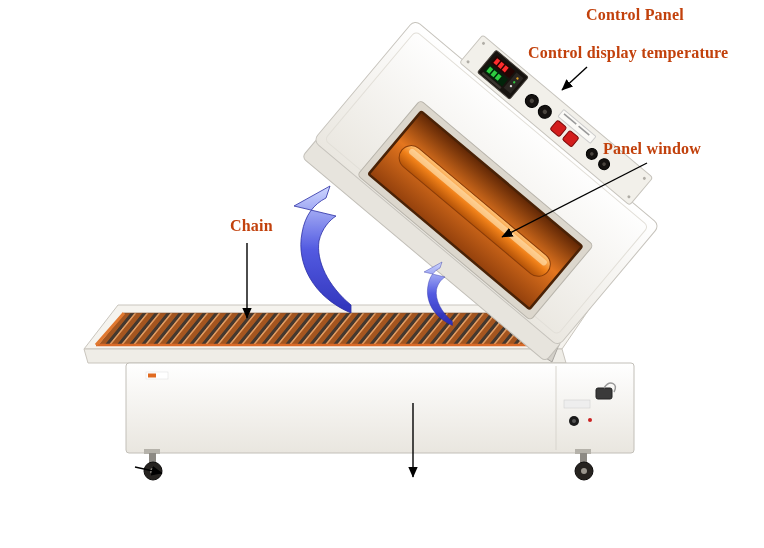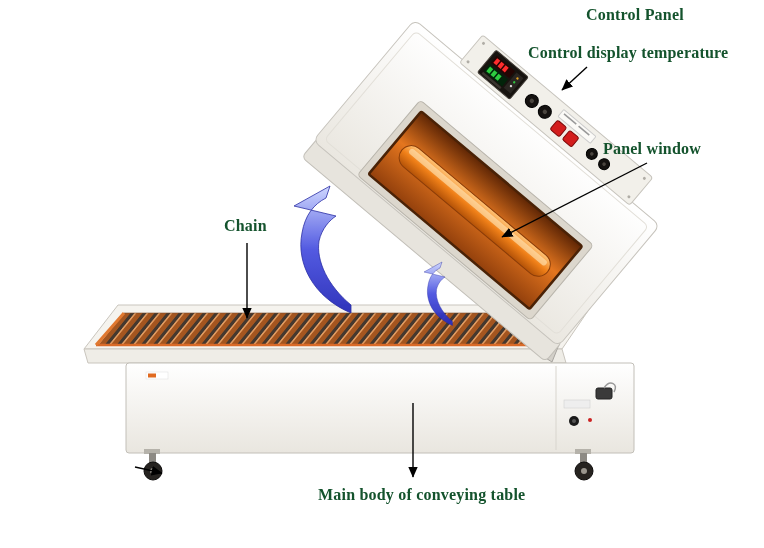--- a/index.html
+++ b/index.html
@@ -8,21 +8,21 @@
     width:764px;height:548px;
     background:#ffffff;
     overflow:hidden;
     font-family:"Liberation Serif", serif;
   }
   .stage svg{position:absolute;left:0;top:0;}
   .label{
     position:absolute;
     font-weight:700;
     font-size:16px;
-    color:#14532d;
+    color:#c2410c;
     white-space:nowrap;
     letter-spacing:0.2px;
     font-family:"Liberation Serif", serif;
   }
 </style>
 </head>
 <body>
 
 <div class="stage">
 
@@ -170,16 +170,15 @@
       <line x1="647" y1="163" x2="502" y2="237" marker-end="url(#ah)"></line>
       <line x1="247" y1="243" x2="247" y2="318" marker-end="url(#ah)"></line>
       <line x1="135" y1="467" x2="162" y2="473" marker-end="url(#ah)"></line>
       <line x1="413" y1="403" x2="413" y2="477" marker-end="url(#ah)"></line>
     </g>
   </svg>
 
   <div class="label" style="left:586px;top:6px;">Control Panel</div>
   <div class="label" style="left:528px;top:44px;">Control display temperature</div>
   <div class="label" style="left:603px;top:140px;">Panel window</div>
-  <div class="label" style="left:224px;top:217px;">Chain</div>
-  <div class="label" style="left:318px;top:486px;">Main body of conveying table</div>
+  <div class="label" style="left:230px;top:217px;">Chain</div>
 
 </div>
 
 </body></html>

